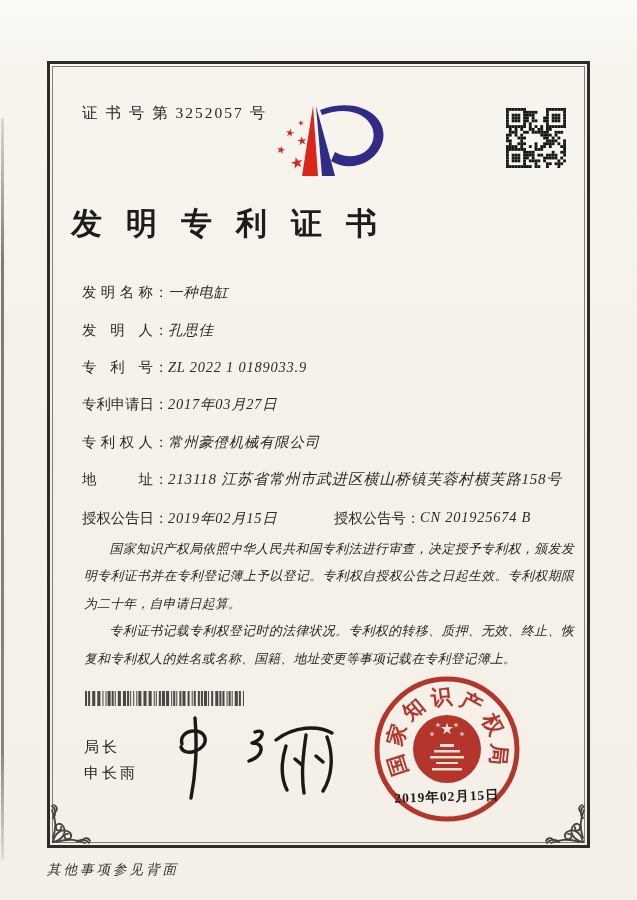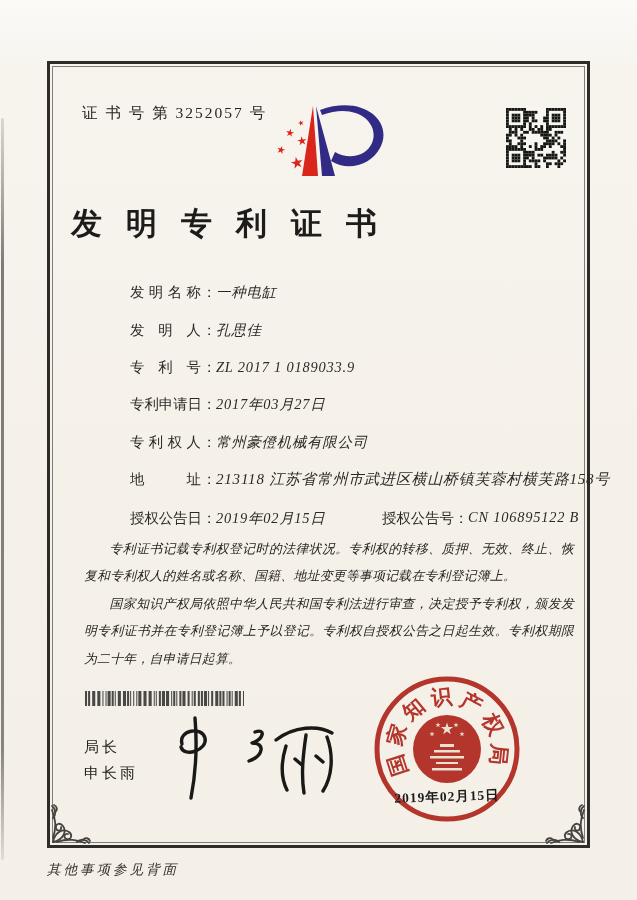--- a/index.html
+++ b/index.html
@@ -15,21 +15,21 @@
   .edge-shadow{position:absolute;left:1px;top:118px;width:3px;height:742px;
     background:linear-gradient(180deg,rgba(60,55,48,.15),rgba(45,42,38,.6) 20%,rgba(45,42,38,.55) 85%,rgba(60,55,48,.1));border-radius:2px;}
   .frame{position:absolute;left:47px;top:61px;width:537px;height:781px;border:3px solid var(--frame);}
   .frame-inner{position:absolute;left:2px;top:2px;right:2px;bottom:2px;border:1px solid #807d76;}
   .cert-no{position:absolute;left:82px;top:103px;font-size:15.5px;letter-spacing:2px;color:#262524;}
   .logo{position:absolute;left:268px;top:98px;width:126px;height:88px;}
   .qr{position:absolute;left:506px;top:108px;width:60px;height:60px;}
   .title{position:absolute;left:47px;top:203px;width:543px;text-align:left;
     font-size:31px;font-weight:bold;letter-spacing:24px;text-indent:24px;color:#1d1c1b;}
   .field-row{position:absolute;left:82px;display:flex;align-items:baseline;font-size:14.4px;white-space:nowrap;}
-  .flabel{display:inline-block;width:71px;text-align:justify;text-align-last:justify;letter-spacing:0;margin-left:48px;}
+  .flabel{display:inline-block;width:71px;text-align:justify;text-align-last:justify;letter-spacing:0;}
   .fcolon{display:inline-block;width:13px;margin-left:1px;}
   .fvalue{margin-left:1px;letter-spacing:.8px;font-style:italic;}
   .pair2{position:absolute;left:252px;top:0;display:flex;align-items:flex-start;}
   .paras{position:absolute;left:84px;top:536px;width:490px;font-size:12.8px;line-height:27.4px;
     text-align:justify;font-style:italic;color:#262522;letter-spacing:.3px;}
   .paras p{margin:0;text-indent:2em;}
   .barcode{position:absolute;left:85px;top:691px;width:160px;height:15px;opacity:.85;}
   .sig-title{position:absolute;left:84px;top:738px;font-size:15px;letter-spacing:3px;color:#232220;}
   .sig-name{position:absolute;left:84px;top:764px;font-size:15px;letter-spacing:3px;color:#232220;}
   .signature{position:absolute;left:158px;top:704px;width:186px;height:100px;}
@@ -325,21 +325,21 @@
       <span class="fvalue">一种电缸</span>
   </div>
   <div class="field-row" style="top:321px">
     <span class="flabel">发明人</span>
       <span class="fcolon">：</span>
       <span class="fvalue">孔思佳</span>
   </div>
   <div class="field-row" style="top:358px">
     <span class="flabel">专利号</span>
       <span class="fcolon">：</span>
-      <span class="fvalue">ZL 2017 1 0189033.9</span>
+      <span class="fvalue">ZL 2022 1 0189033.9</span>
   </div>
   <div class="field-row" style="top:395px">
     <span class="flabel">专利申请日</span>
       <span class="fcolon">：</span>
       <span class="fvalue">2017年03月27日</span>
   </div>
   <div class="field-row" style="top:433px">
     <span class="flabel">专利权人</span>
       <span class="fcolon">：</span>
       <span class="fvalue">常州豪僜机械有限公司</span>
@@ -349,27 +349,27 @@
       <span class="fcolon">：</span>
       <span class="fvalue" style="font-size:15px">213118 江苏省常州市武进区横山桥镇芙蓉村横芙路158号</span>
   </div>
   <div class="field-row" style="top:509px">
     <span class="flabel">授权公告日</span>
       <span class="fcolon">：</span>
       <span class="fvalue">2019年02月15日</span>
     <span class="pair2">
       <span class="flabel">授权公告号</span>
         <span class="fcolon">：</span>
-        <span class="fvalue">CN 106895122 B</span>
+        <span class="fvalue">CN 201925674 B</span>
     </span>
   </div>
 
   <div class="paras">
+    <p>国家知识产权局依照中华人民共和国专利法进行审查，决定授予专利权，颁发发明专利证书并在专利登记簿上予以登记。专利权自授权公告之日起生效。专利权期限为二十年，自申请日起算。</p>
     <p>专利证书记载专利权登记时的法律状况。专利权的转移、质押、无效、终止、恢复和专利权人的姓名或名称、国籍、地址变更等事项记载在专利登记簿上。</p>
-    <p>国家知识产权局依照中华人民共和国专利法进行审查，决定授予专利权，颁发发明专利证书并在专利登记簿上予以登记。专利权自授权公告之日起生效。专利权期限为二十年，自申请日起算。</p>
   </div>
 
   <svg class="barcode" viewBox="0 0 156 15" preserveAspectRatio="none" aria-hidden="true">
     <g id="bc-bars" fill="#2b2b28">
         <rect x="0" y="0" width="2" height="15"></rect>
         <rect x="3" y="0" width="2" height="15"></rect>
         <rect x="7" y="0" width="3" height="15"></rect>
         <rect x="12" y="0" width="3" height="15"></rect>
         <rect x="17" y="0" width="1" height="15"></rect>
         <rect x="20" y="0" width="1" height="15"></rect>

